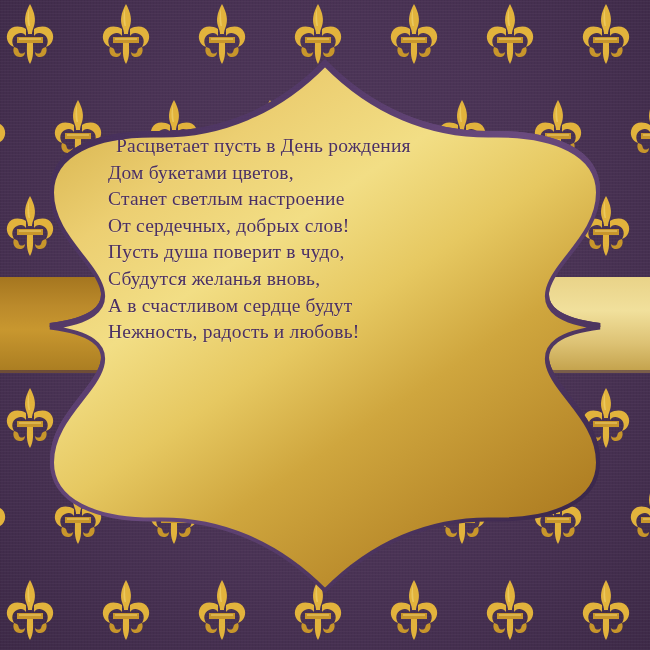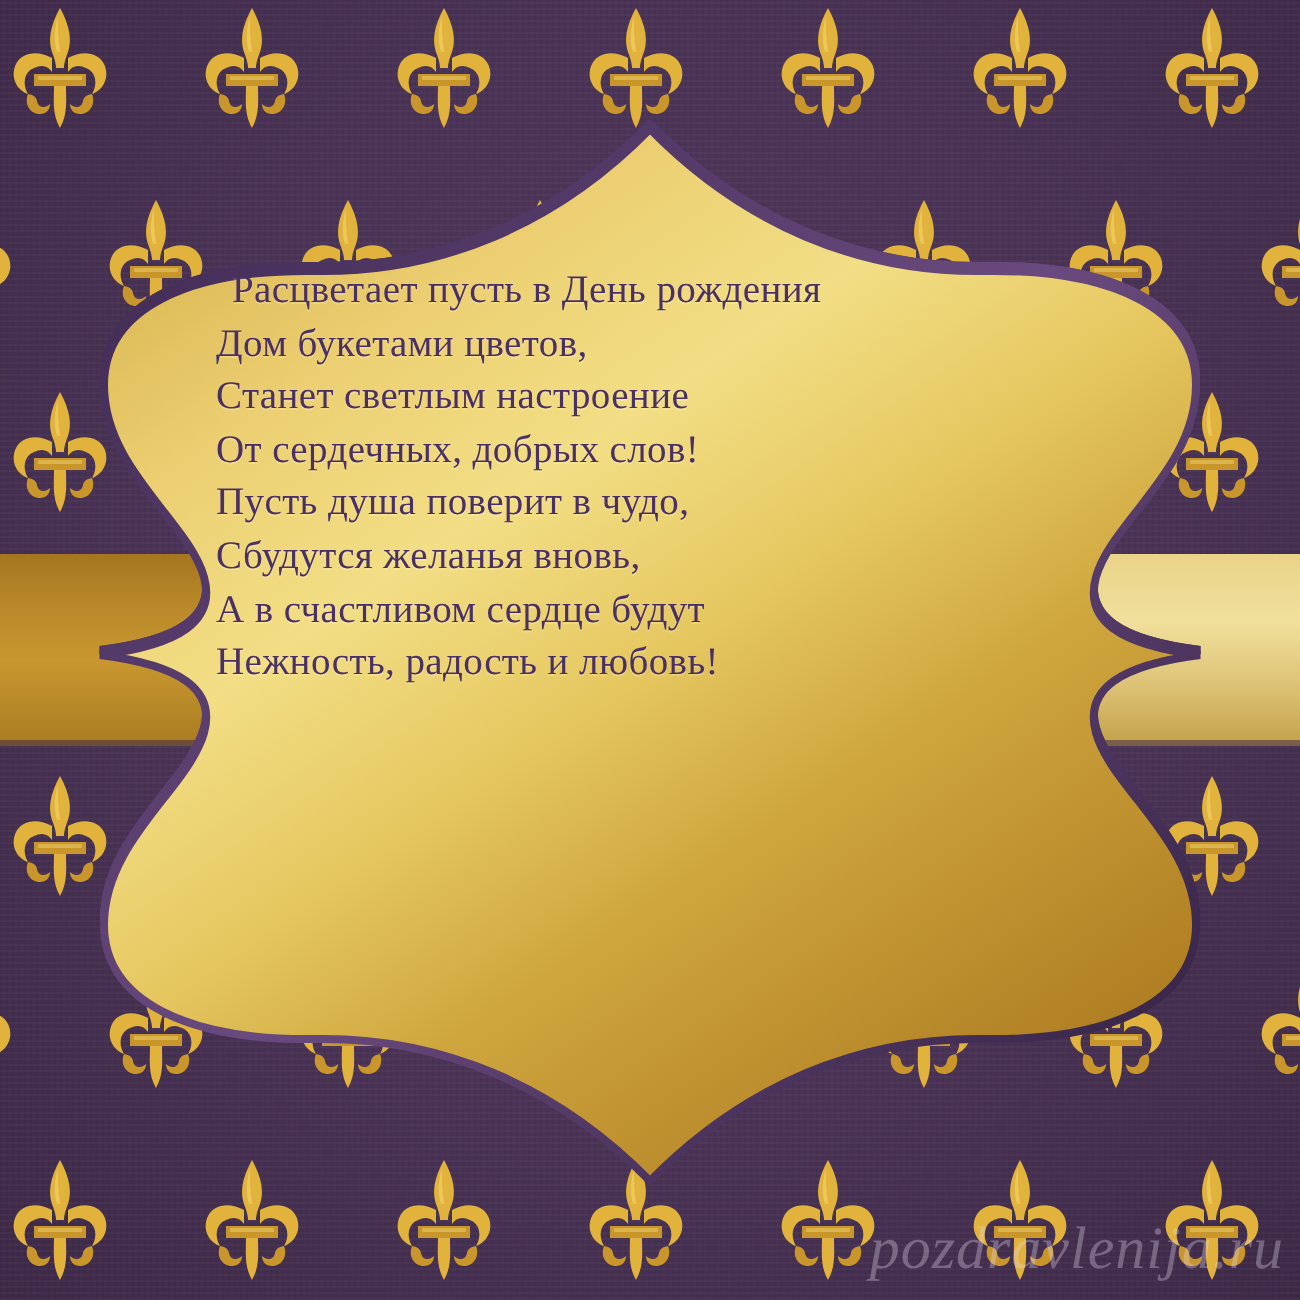--- a/index.html
+++ b/index.html
@@ -922,15 +922,14 @@
            C 220 134, 278 110, 325 62 Z" fill="url(#goldGrad)" stroke="url(#rimGrad)" stroke-width="4"></path>
 
       <use href="#plaqueShape" fill="url(#shine)" stroke="none"></use>
 
       <use href="#plaqueShape" fill="none" stroke="rgba(255,244,199,0.40)" stroke-width="1.2" transform="translate(0,2.5) scale(1)"></use>
     </svg>
   </div>
 
   <div class="verse" id="verse"><span class="ln first">Расцветает пусть в День рождения</span><span class="ln">Дом букетами цветов,</span><span class="ln">Станет светлым настроение</span><span class="ln">От сердечных, добрых слов!</span><span class="ln">Пусть душа поверит в чудо,</span><span class="ln">Сбудутся желанья вновь,</span><span class="ln">А в счастливом сердце будут</span><span class="ln">Нежность, радость и любовь!</span></div>
 
-  <div class="watermark">pozdravlenija.ru</div>
 
 </div>
 
 </body></html>

